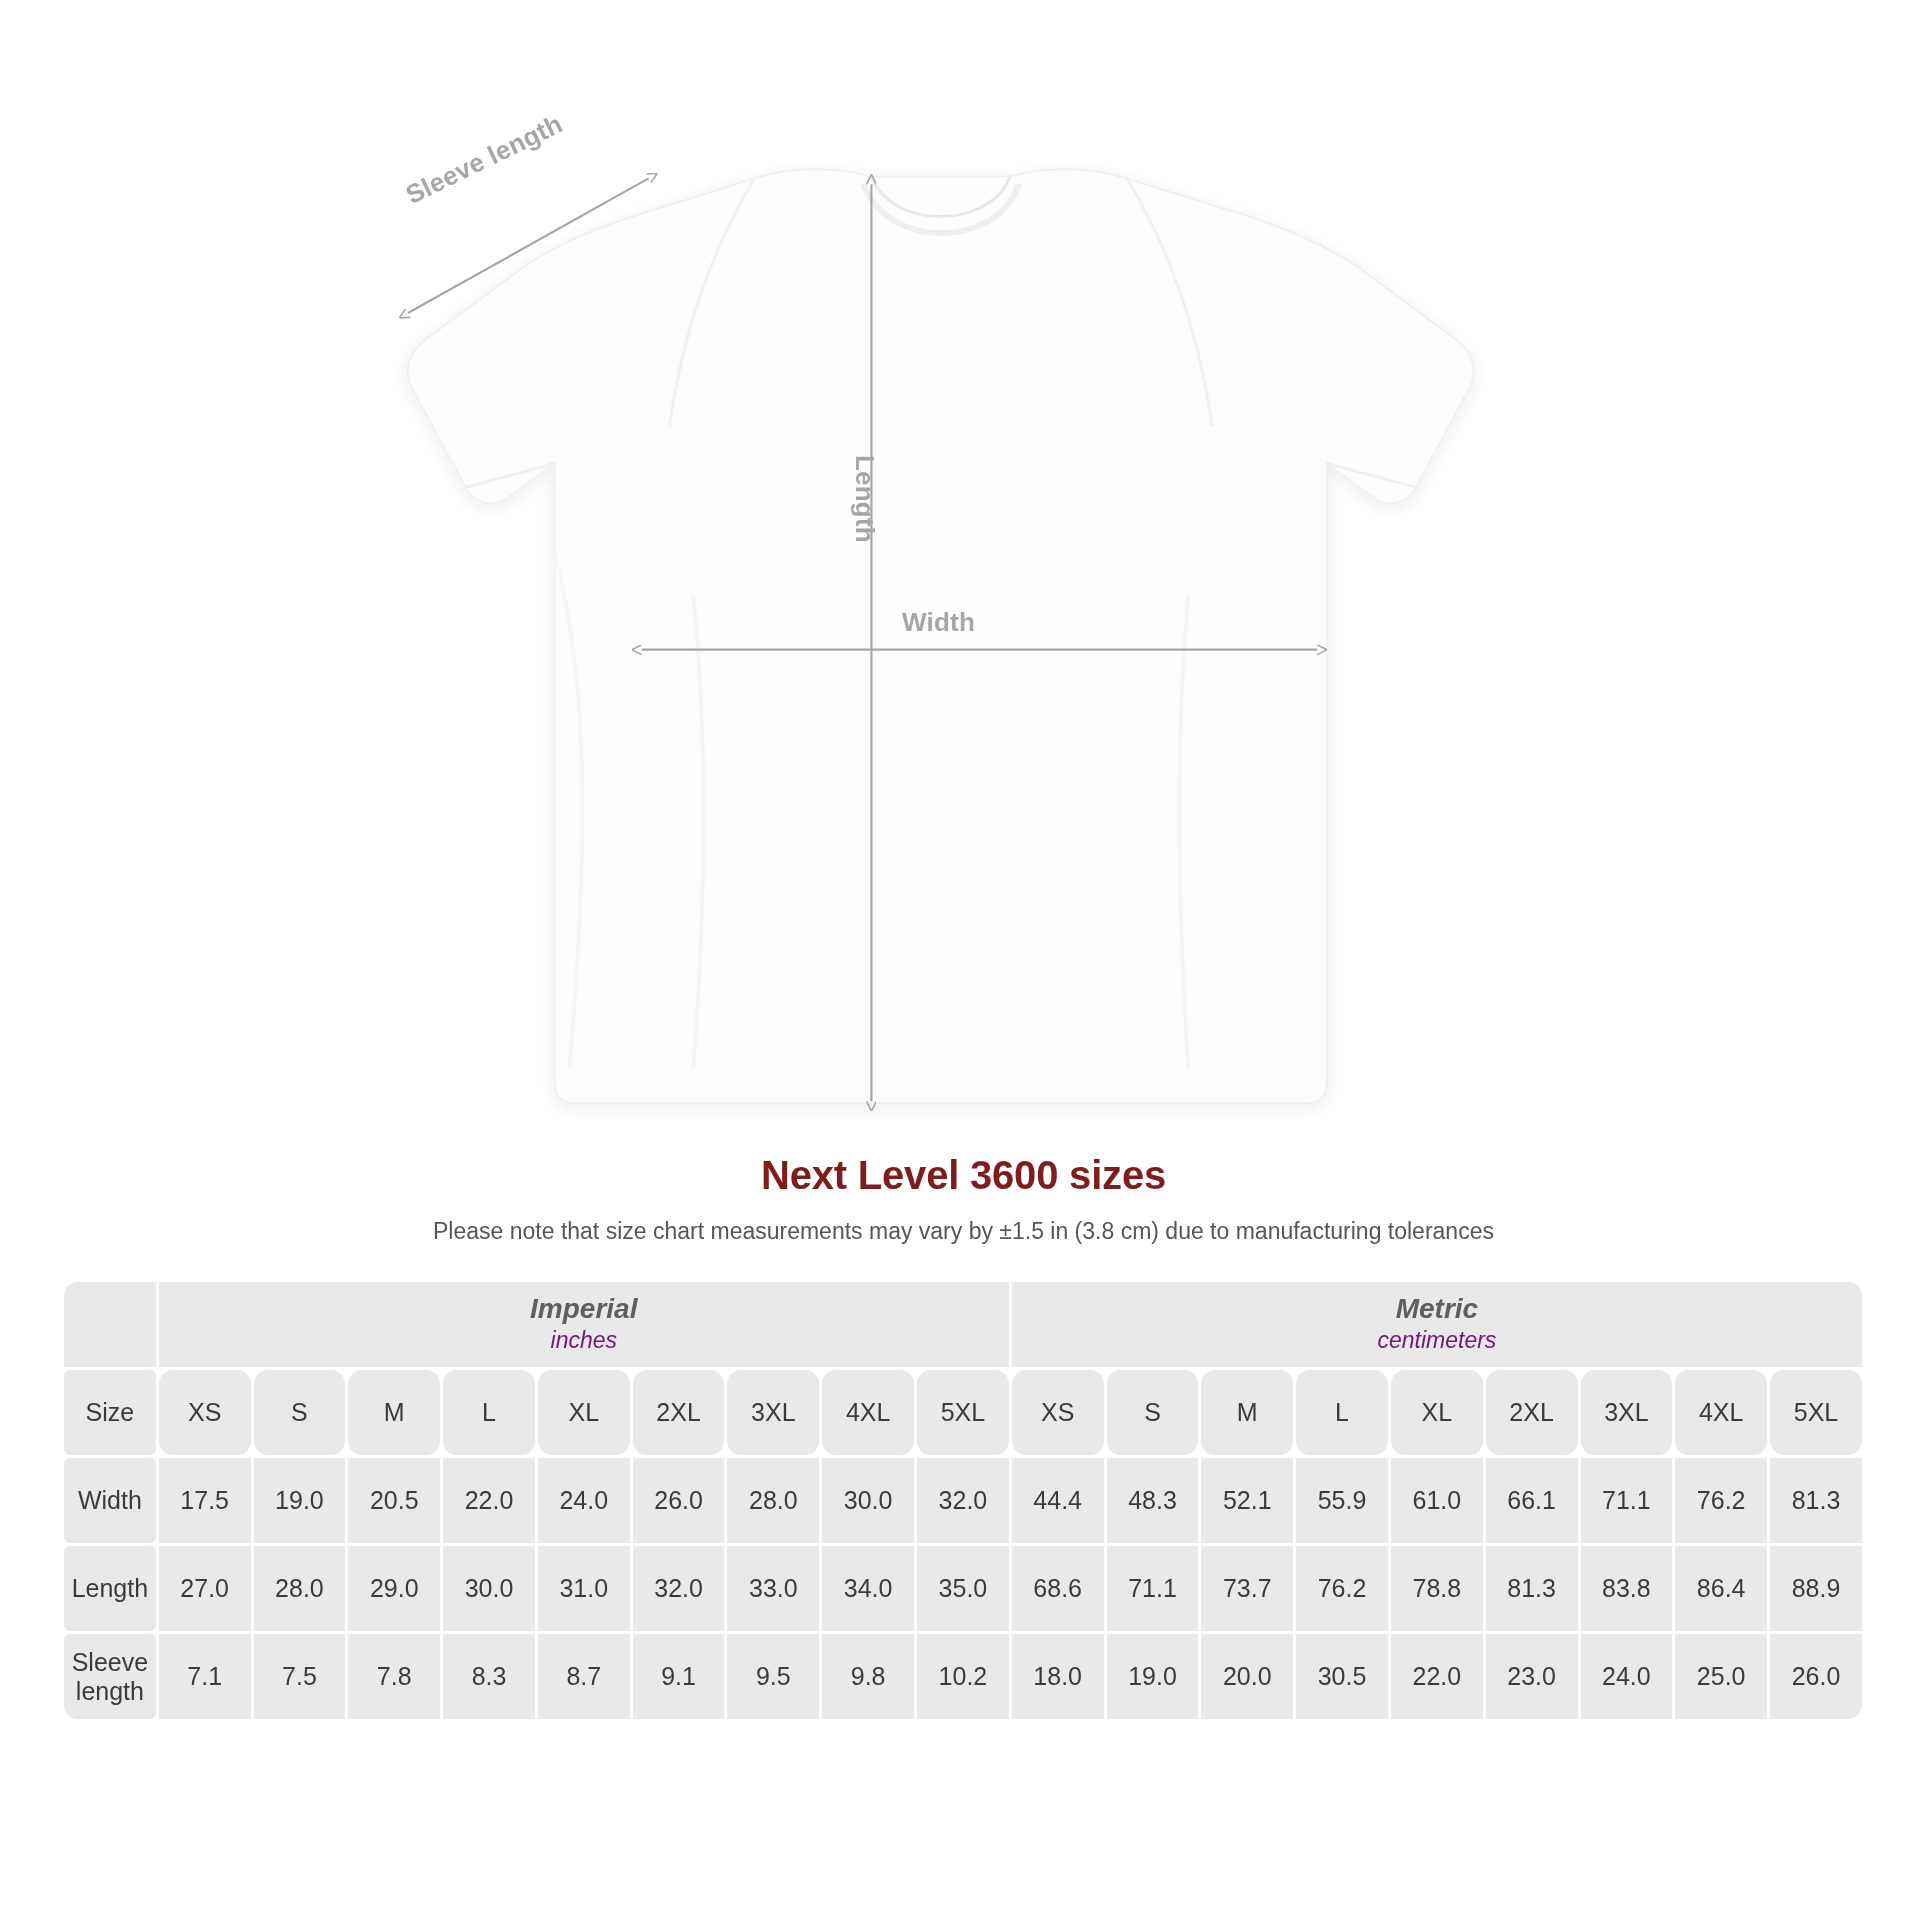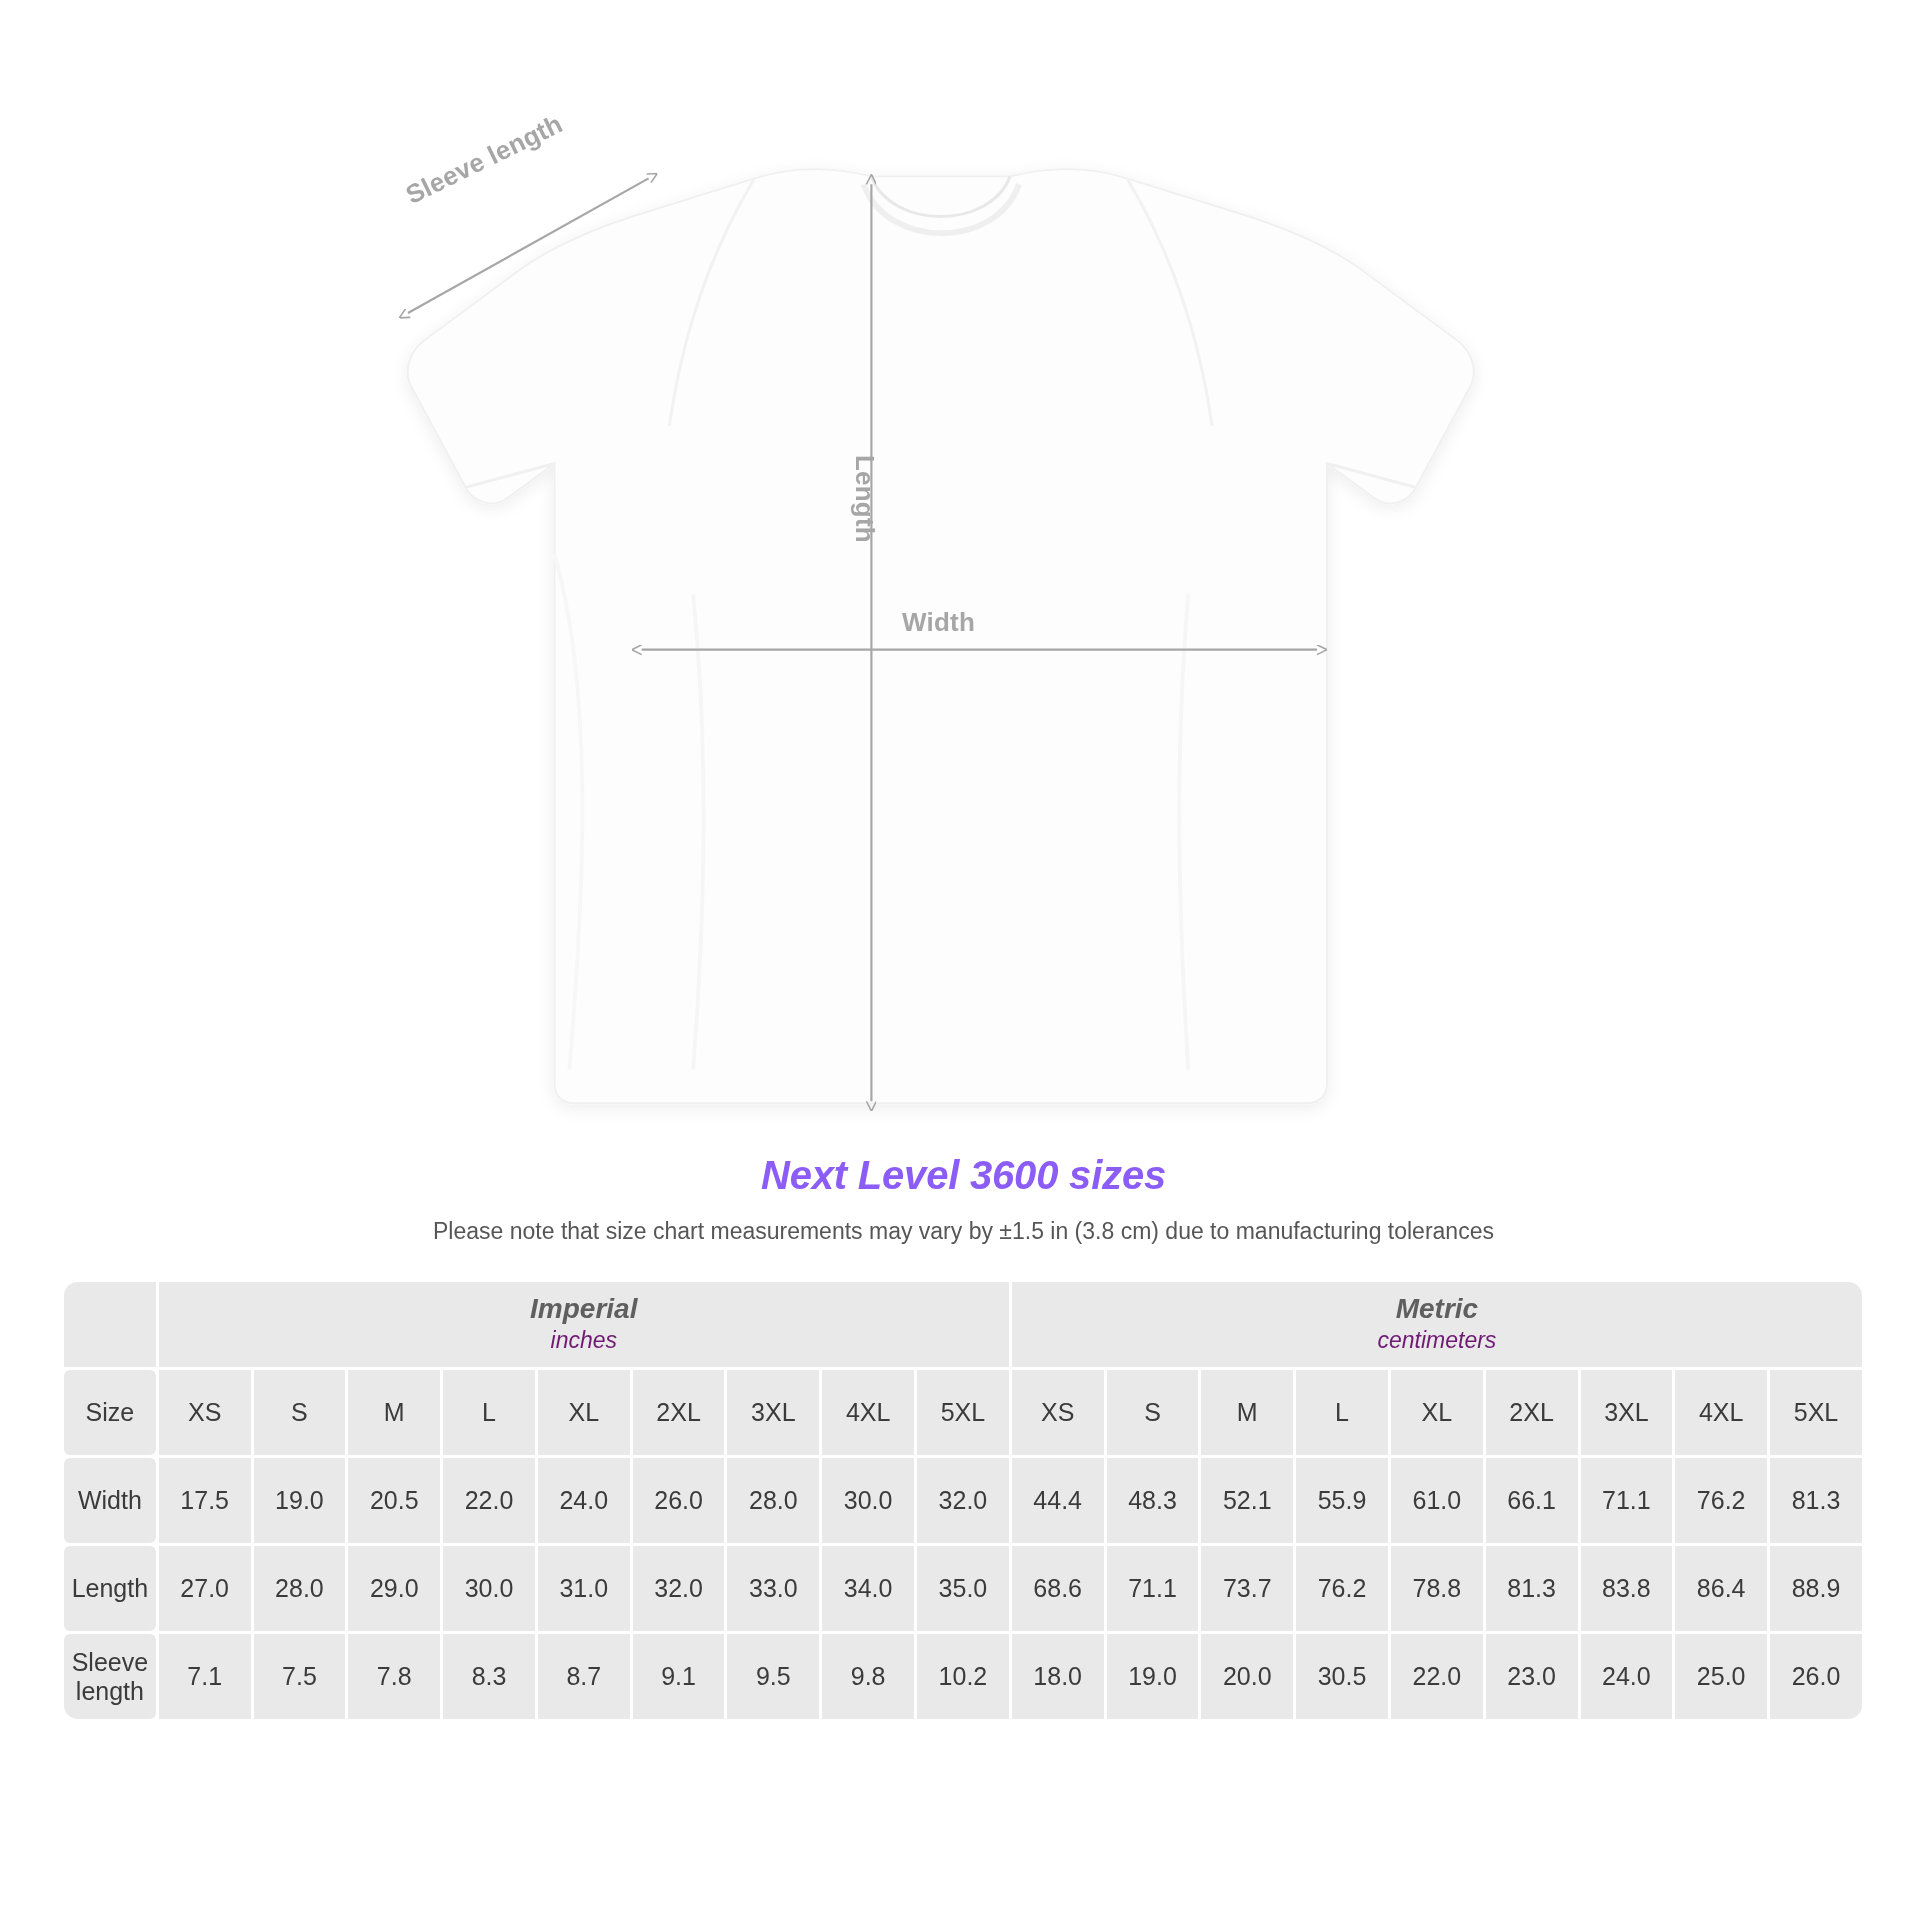--- a/index.html
+++ b/index.html
@@ -55,24 +55,23 @@
   }
 
   
   .title-block {
     text-align: center;
     margin-top: 14px;
   }
   .chart-title {
     font-size: 40px;
     font-weight: bold;
-    color: #8b5cf6;
+    color: #7f1d1d;
     margin: 4px;
     letter-spacing: -0.2px;
-    font-style: italic;
   }
   .chart-note {
     font-size: 23px;
     color: #565656;
     margin-top: 20px;
   }
 
   
   .table-wrap {
     margin: 34px 61px 0 61px;
@@ -114,20 +113,21 @@
   td.rowhead, th.colhead {
     font-weight: bold;
     color: #3b3b3b;
   }
   td.rowhead {
     font-size: 26px;
     border-radius: 6px;
   }
   th.colhead {
     font-size: 25px;
+    border-radius: 14px;
   }
   .corner-blank {
     background: #e9e9e9;
   }
   
   table.size-table tr:first-child td:first-child { border-top-left-radius: 14px; }
   table.size-table tr:first-child td:last-child  { border-top-right-radius: 14px; }
   table.size-table tr:last-child td:first-child  { border-bottom-left-radius: 14px; }
   table.size-table tr:last-child td:last-child   { border-bottom-right-radius: 14px; }
 </style>

